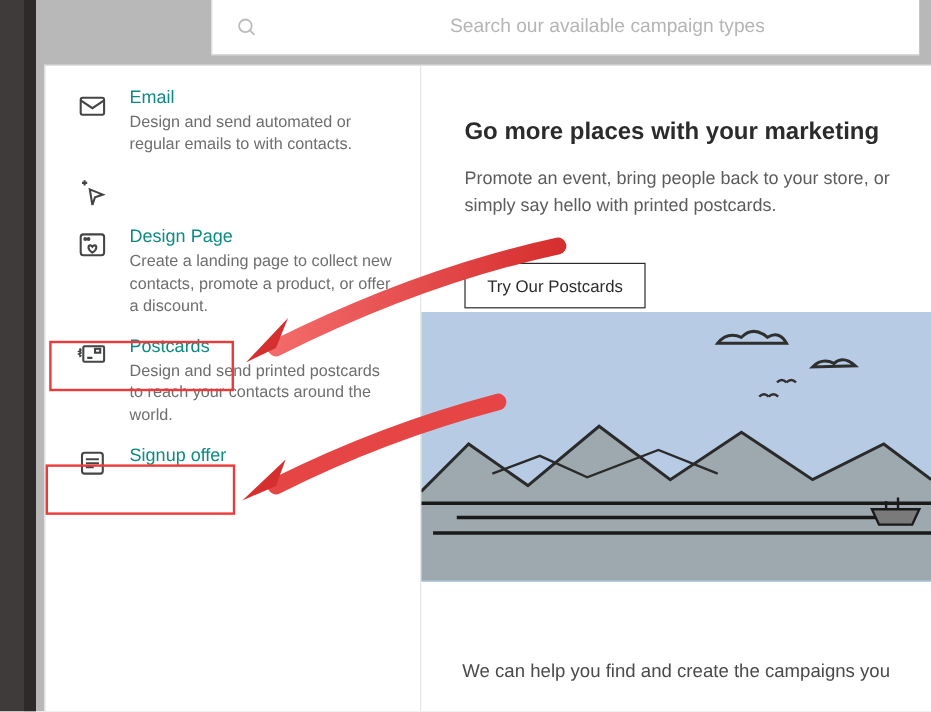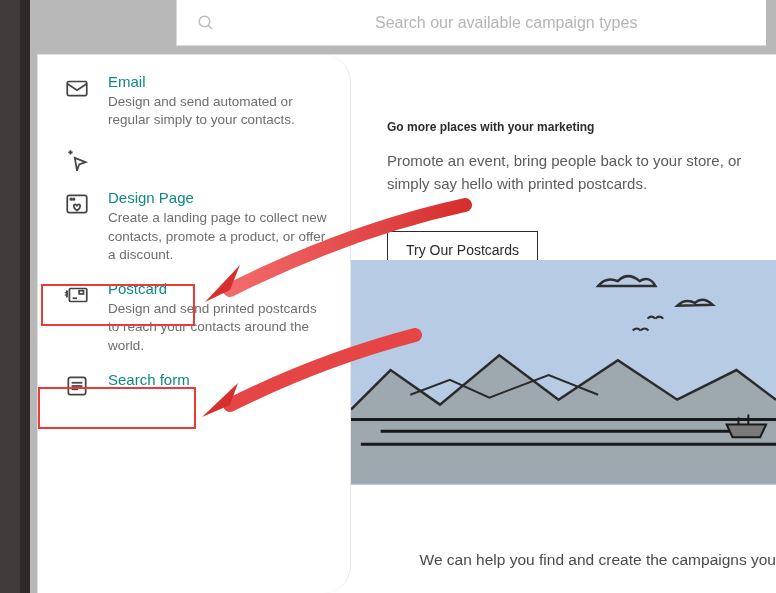--- a/index.html
+++ b/index.html
@@ -57,21 +57,20 @@
       border: 1px solid #e0e0e0;
       border-right: none;
       border-bottom: none;
       display: flex;
       z-index: 2;
     }
     .left-col {
       width: 313px;
       padding: 12px 12px 0 20px;
       border-right: 1px solid #e6e6e6;
-      border-radius: 27px;
     }
     .item {
       display: flex;
       padding: 6px 6px 10px 2px;
       position: relative;
     }
     .item-icon-wrap {
       width: 34px;
       flex: 0 0 34px;
       display: flex;
@@ -122,25 +121,24 @@
     }
     .right-col {
       flex: 1;
       position: relative;
       overflow: hidden;
     }
     .promo {
       padding: 44px 0 0 36px;
     }
     .promo-title {
-      font-size: 12px;
+      font-size: 20px;
       font-weight: 600;
       color: #2b2b2b;
       margin-bottom: 16px;
-      margin-top: 21px;
     }
     .promo-desc {
       color: #5c5c5c;
       font-size: 15px;
       line-height: 1.5;
       margin-bottom: 36px;
       max-width: 390px;
     }
     .try-btn {
       display: inline-block;
@@ -157,21 +155,21 @@
       left: 0; right: 0;
       top: 205px;
       height: 225px;
       background: #b7cce4;
       overflow: hidden;
     }
     .bottom-text {
       position: absolute;
       bottom: 24px;
       left: 0; right: 0;
-      text-align: right;
+      text-align: center;
       color: #4a4a4a;
       font-size: 15.5px;
     }
   </style>
 </head>
 <body>
 
 <div class="dark-sidebar"></div>
 <div class="shadow-overlay"></div>
 
@@ -188,21 +186,21 @@
 
     <div class="item">
       <div class="item-icon-wrap">
         <svg class="item-icon" viewBox="0 0 24 24">
           <rect x="3" y="6" width="18" height="13" rx="1.5"></rect>
           <path d="M3 8 L12 14 L21 8"></path>
         </svg>
       </div>
       <div class="item-body">
         <div class="item-title">Email</div>
-        <div class="item-desc">Design and send automated or regular simply to your contacts.</div>
+        <div class="item-desc">Design and send automated or regular emails to with contacts.</div>
       </div>
     </div>
 
     <div class="item">
       <div class="item-icon-wrap">
         <svg class="item-icon" viewBox="0 0 24 24">
           <path d="M6 3 L6 7 M4 5 L8 5"></path>
           <path d="M10 10 L20 14 L14 16 L12 22 Z"></path>
         </svg>
       </div>
@@ -228,36 +226,36 @@
     <div class="item">
       <div class="item-icon-wrap">
         <svg class="item-icon" viewBox="0 0 24 24">
           <rect x="5" y="6" width="16" height="12" rx="1"></rect>
           <rect x="14" y="8" width="4" height="3"></rect>
           <line x1="8" y1="15" x2="12" y2="15"></line>
           <path d="M2 8 Q4 9 2 10 Q4 11 2 12 Q4 13 2 14"></path>
         </svg>
       </div>
       <div class="item-body">
-        <div class="item-title">Postcard</div>
+        <div class="item-title">Postcards</div>
         <div class="item-desc">Design and send printed postcards to reach your contacts around the world.</div>
       </div>
     </div>
 
     <div class="item">
       <div class="item-icon-wrap">
         <svg class="item-icon" viewBox="0 0 24 24">
           <rect x="4" y="4" width="16" height="16" rx="2"></rect>
           <line x1="7" y1="9" x2="17" y2="9"></line>
             <line x1="7" y1="12" x2="17" y2="12"></line>
             <line x1="7" y1="15" x2="13" y2="15"></line>
         </svg>
       </div>
       <div class="item-body">
-        <div class="item-title">Search form</div>
+        <div class="item-title">Signup offer</div>
       </div>
     </div>
 
   </div>
 
   <div class="right-col">
     <div class="promo">
       <div class="promo-title">Go more places with your marketing</div>
       <div class="promo-desc">Promote an event, bring people back to your store, or simply say hello with printed postcards.</div>
       <button class="try-btn">Try Our Postcards</button>

